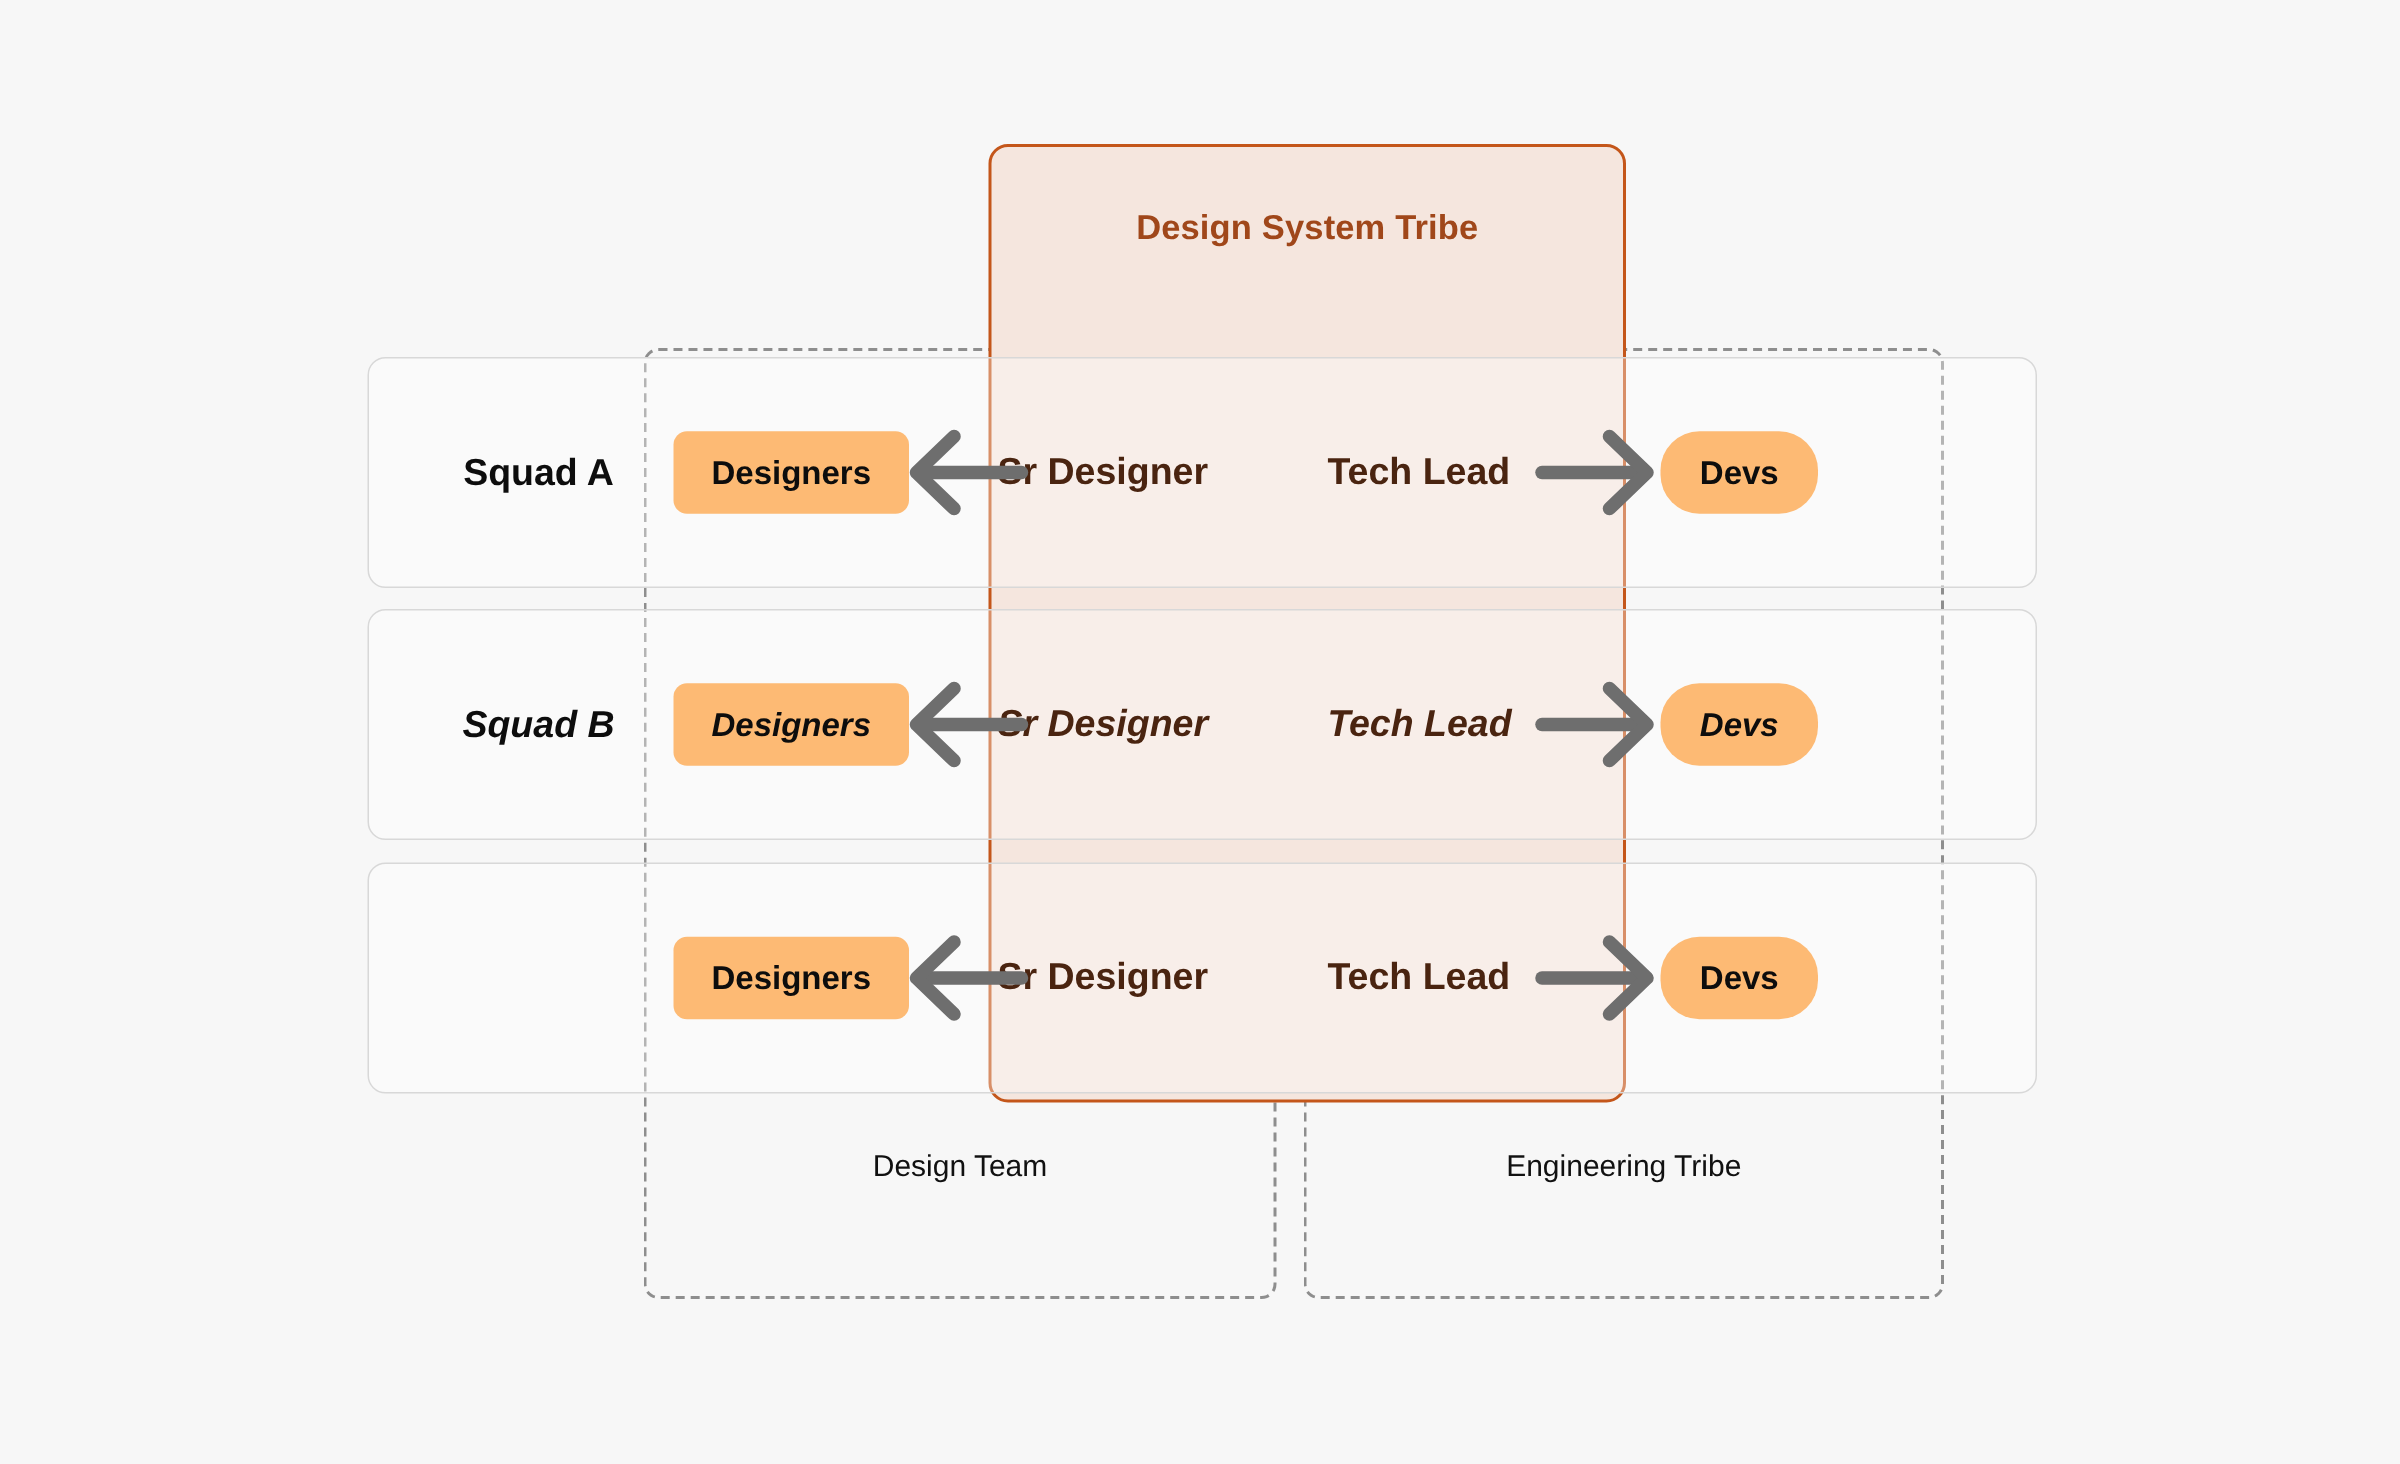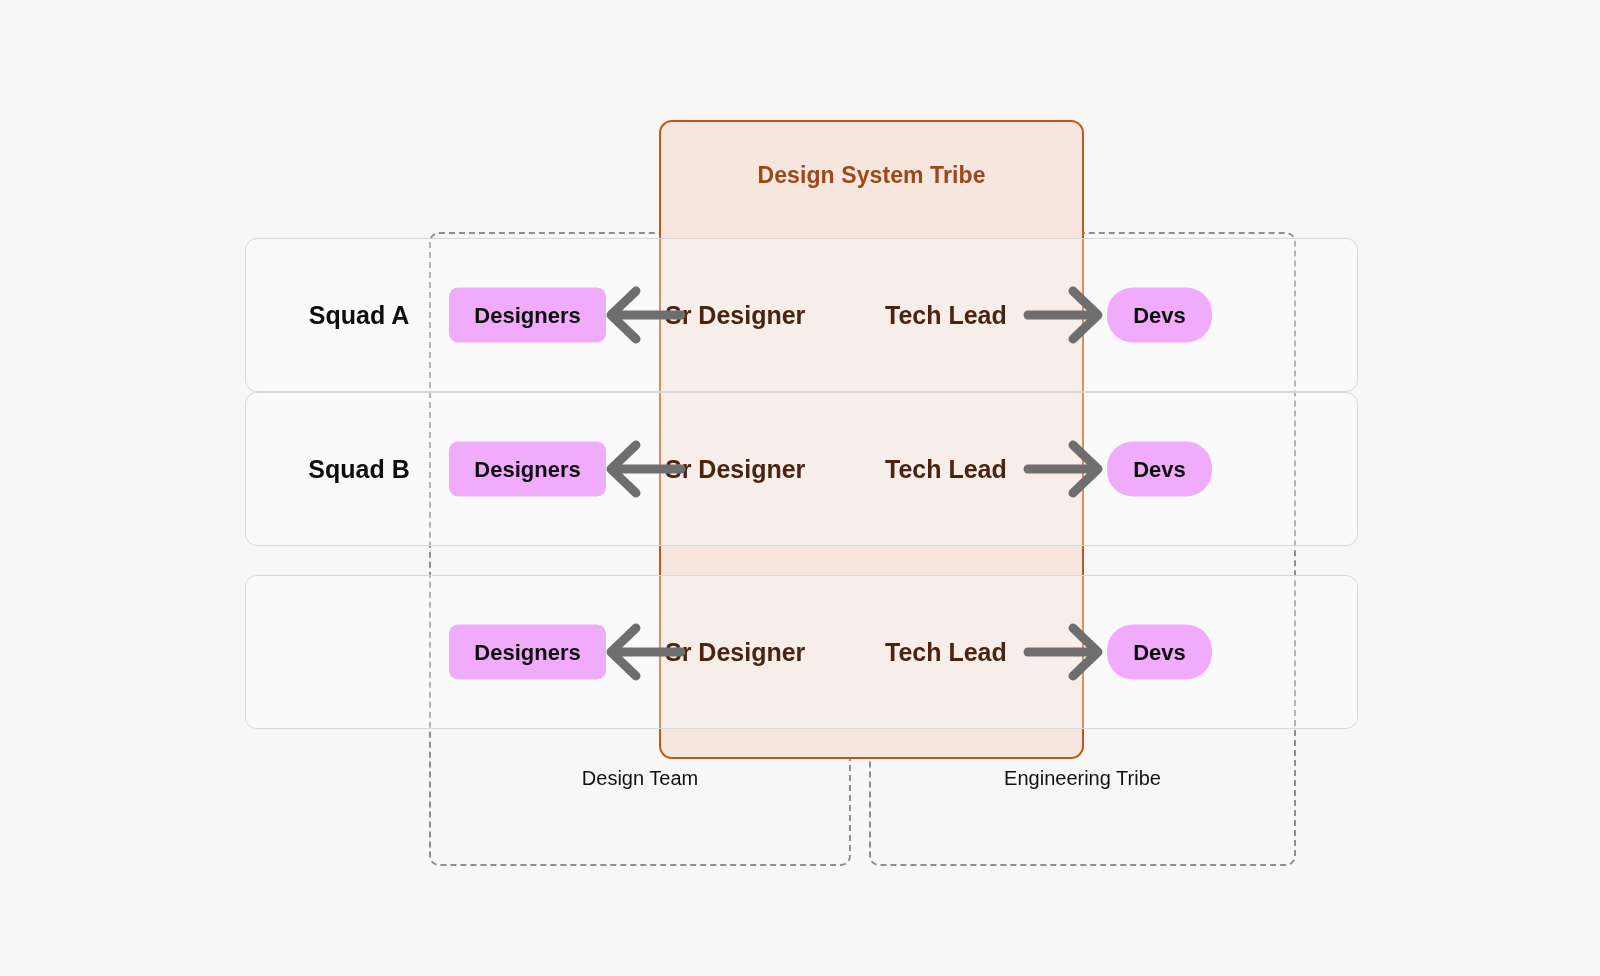--- a/index.html
+++ b/index.html
@@ -16,21 +16,21 @@
   #canvas {
     position: relative;
     width: 1600px;
     height: 976px;
   }
 
   
   .tribe-panel {
     position: absolute;
     left: 659px;
-    top: 120px;
+    top: 96px;
     width: 425px;
     height: 639px;
     background: #f5e6de;
     border: 2px solid #c4561a;
     border-radius: 13px;
     box-sizing: border-box;
     z-index: 2;
   }
   .tribe-title {
     position: absolute;
@@ -82,21 +82,21 @@
     width: 1113px;
     height: 154px;
     border: 1px solid #d8d8d8;
     border-radius: 12px;
     background: rgba(255,255,255,0.34);
     box-sizing: border-box;
     z-index: 3;
     padding-left: 24px;
   }
   .squad-row.r0 { top: 238px; }
-  .squad-row.r1 { top: 392px; }
+  .squad-row.r1 { top: 406px; font-style: italic; }
   .squad-row.r2 { top: 575px; }
 
   .squad-name {
     position: absolute;
     left: 28px;
     top: 0;
     height: 152px;
     width: 170px;
     display: flex;
     align-items: center;
@@ -104,21 +104,21 @@
     font-size: 25px;
     font-weight: bold;
     color: #0d0d0d;
   }
 
   
   .chip {
     position: absolute;
     top: 50%;
     transform: translateY(-50%);
-    background: #f0abfc;
+    background: #fdba74;
     border-radius: 9px;
     display: flex;
     align-items: center;
     justify-content: center;
     font-size: 22px;
     font-weight: bold;
     color: #0d0d0d;
     box-sizing: border-box;
     text-align: center;
   }

